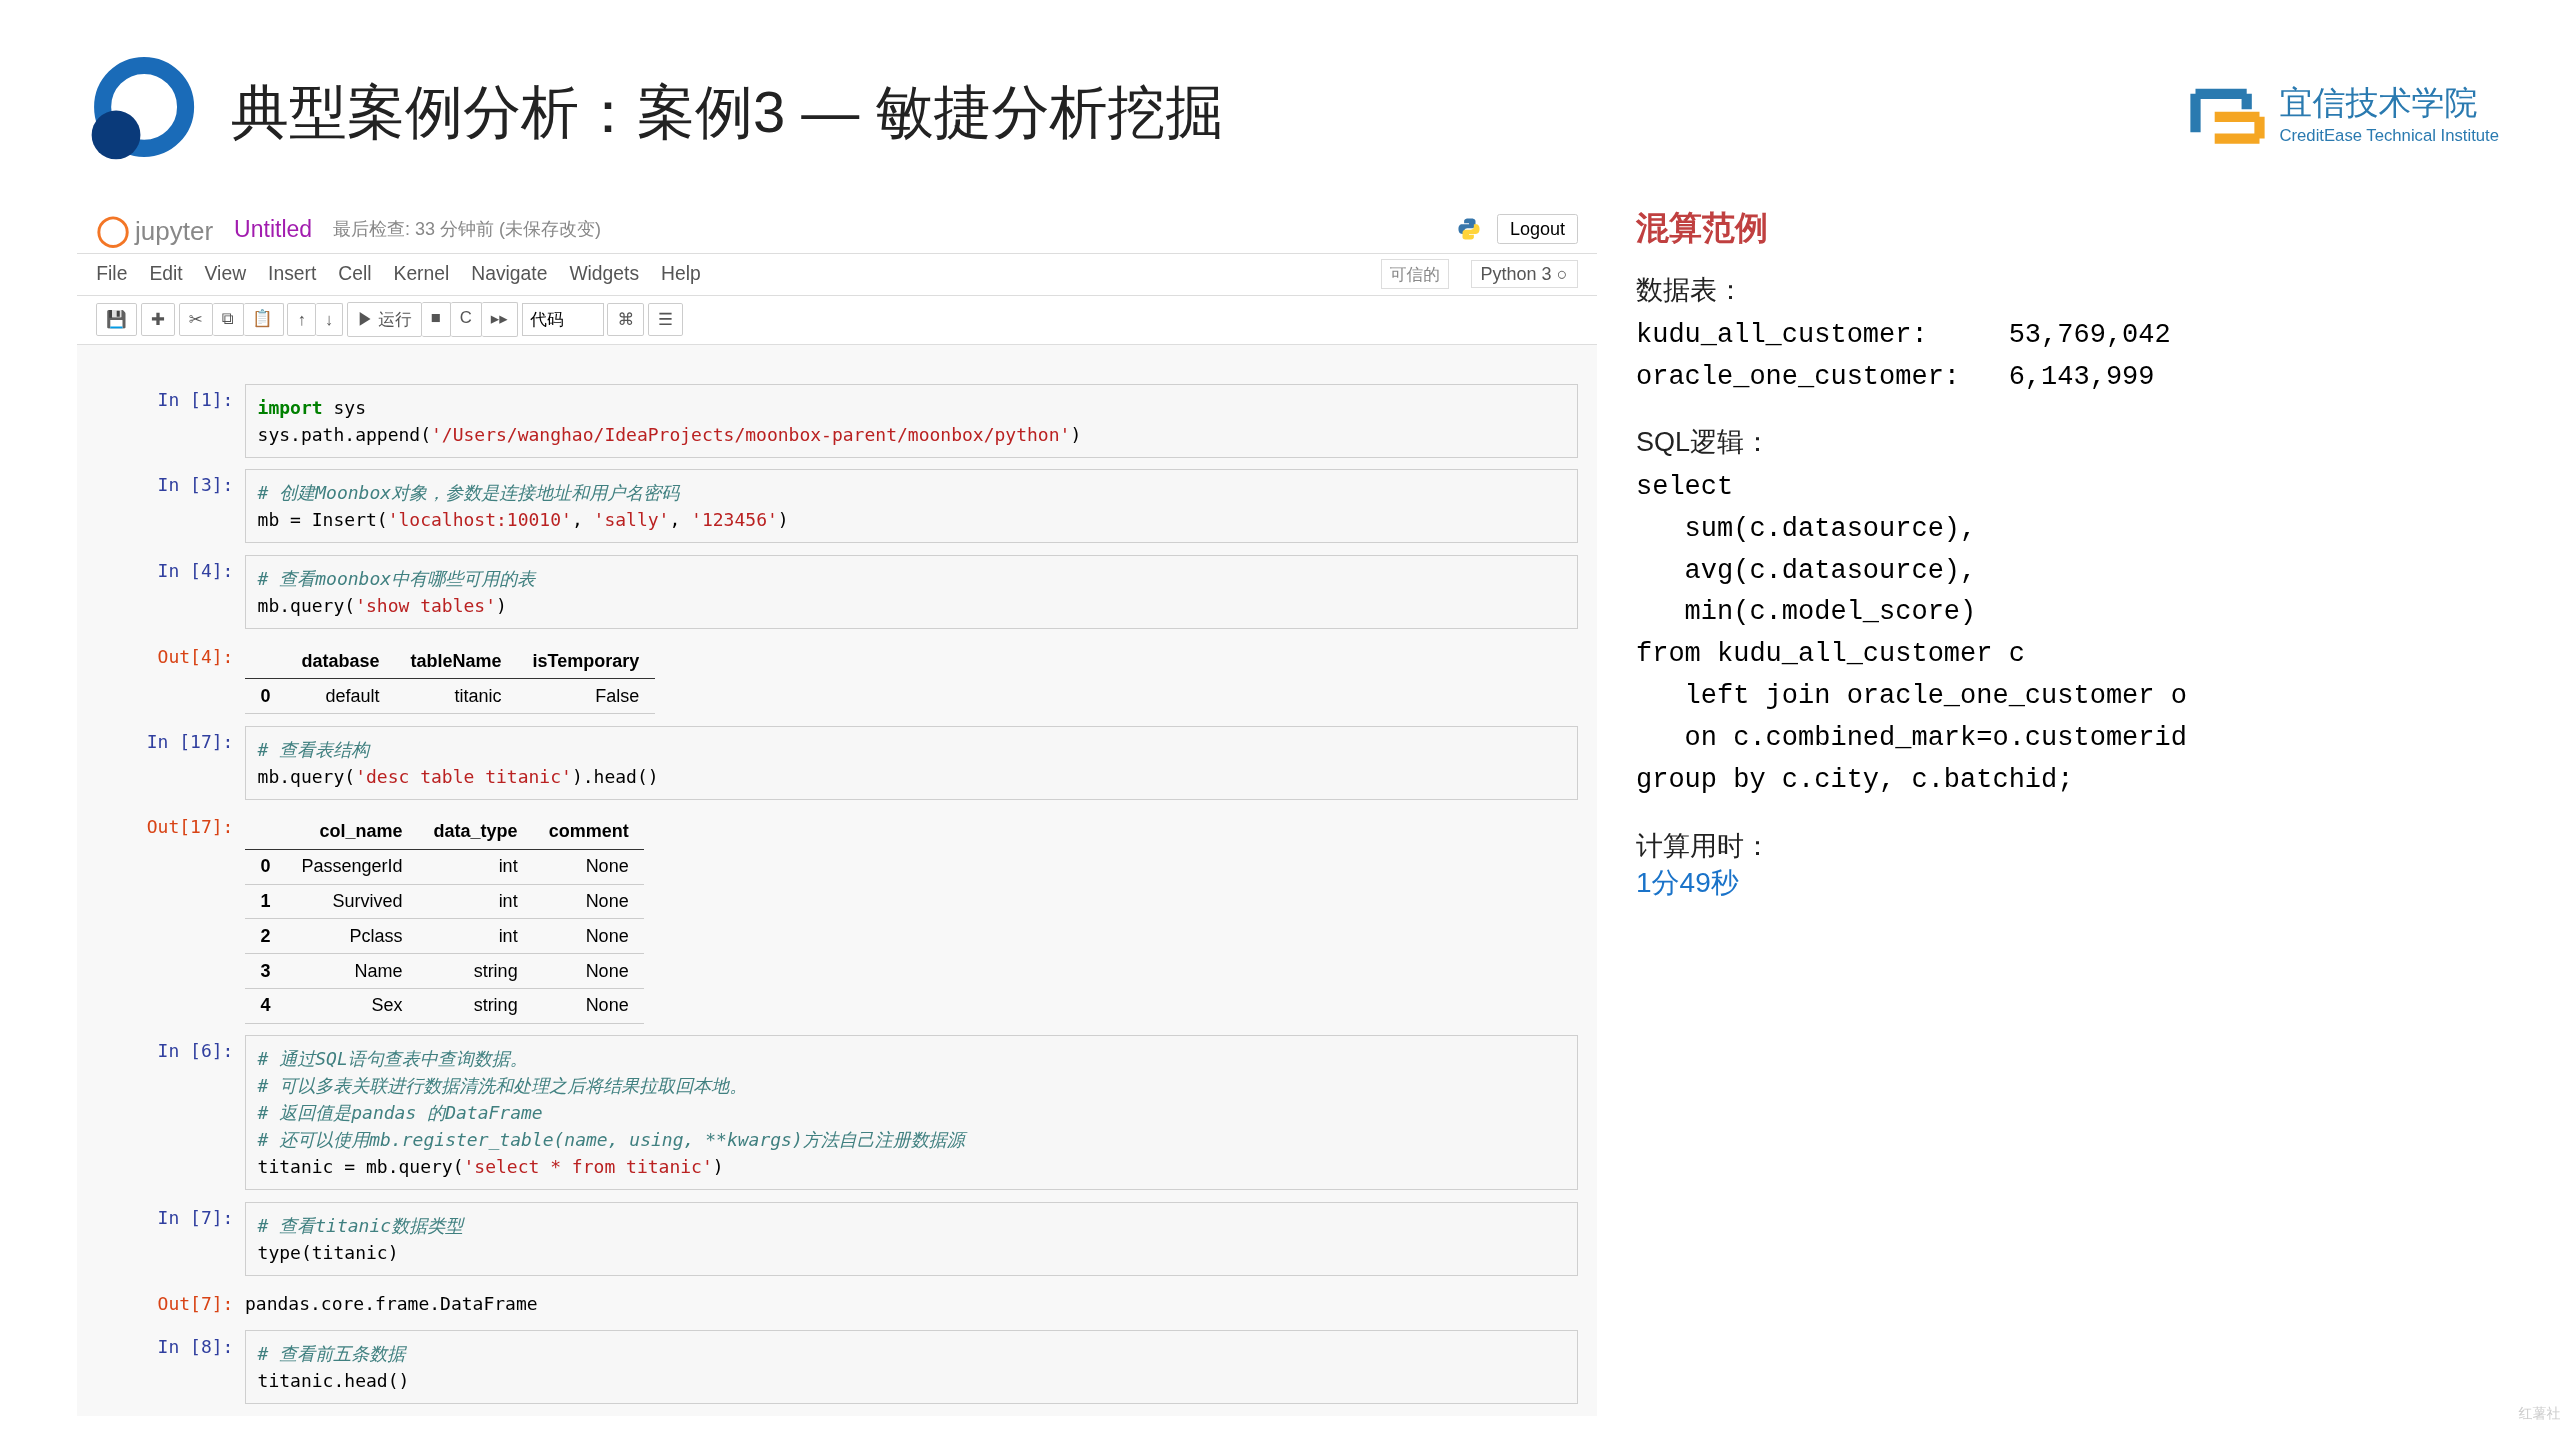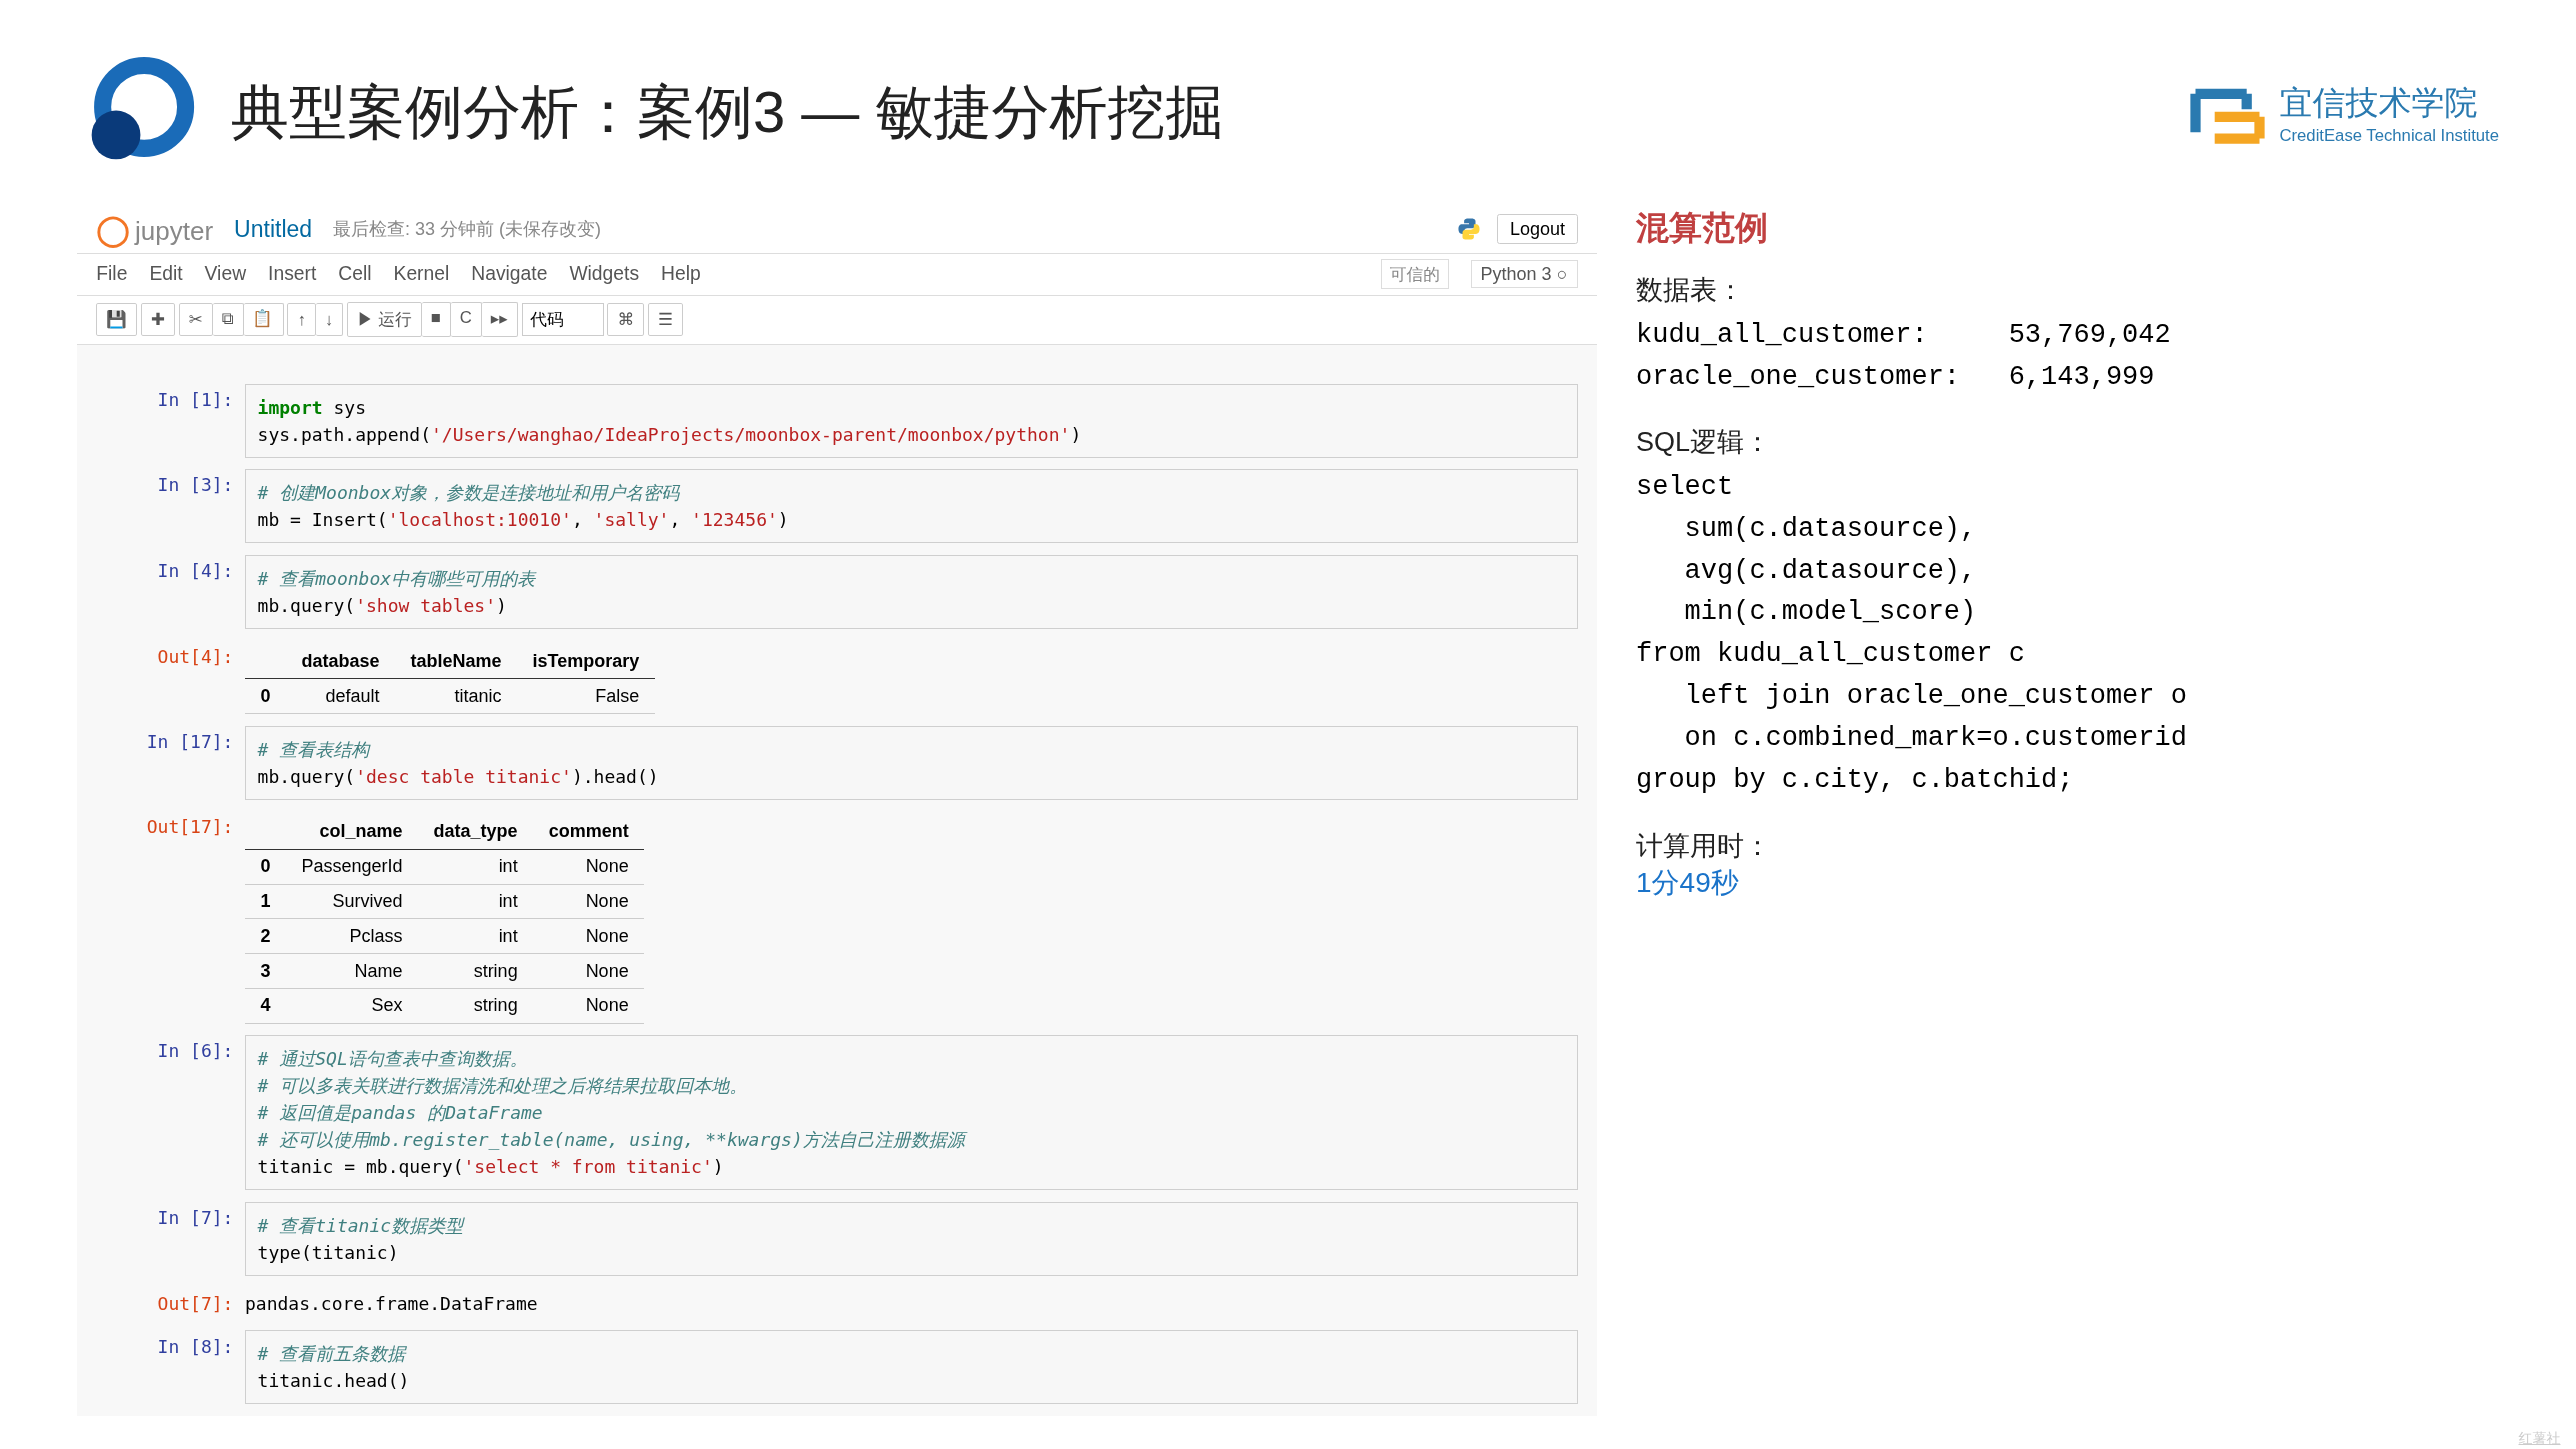--- a/index.html
+++ b/index.html
@@ -19,21 +19,21 @@
 
 
 .main { display: flex; padding: 0 77px; gap: 39px; }
 .jupyter-col { width: 1520px; background: #f8f8f8; }
 .info-col { flex: 1; padding-top: 6.4px; }
 
 
 .jup-top { background: #fff; padding: 11.6px 19.3px 6.4px 19.3px; display: flex; align-items: center; gap: 21px; border-bottom: 0.6px solid #ddd; }
 .jup-logo { font-size: 26px; font-weight: 400; color: #888; }
 .jup-logo-icon { color: #f37626; font-size: 30px; font-weight: 700; margin-right: 5.2px; }
-.jup-title { font-size: 23px; color: #0369a1; font-weight: 500; }
+.jup-title { font-size: 23px; color: #a21caf; font-weight: 500; }
 .jup-checkpoint { font-size: 18px; color: #888; }
 .jup-top-right { margin-left: auto; display: flex; align-items: center; gap: 15.5px; }
 .python-logo { width: 26px; height: 26px; }
 .logout-btn { border: 0.6px solid #ccc; padding: 3.9px 11.6px; font-size: 18px; border-radius: 2.6px; background: #fff; }
 
 
 .jup-menu { background: #fff; display: flex; align-items: center; padding: 5.2px 19.3px; gap: 22px; font-size: 19.3px; color: #555; border-bottom: 0.6px solid #ddd; }
 .jup-menu .spacer { flex: 1; }
 .trusted { font-size: 16.7px; color: #888; border: 0.6px solid #ddd; padding: 2.6px 7.7px; }
 .kernel-name { font-size: 18px; color: #555; border: 0.6px solid #ddd; padding: 2.6px 9px; display: flex; align-items: center; gap: 5.2px; }
@@ -64,21 +64,21 @@
 .out-table th:first-child, .out-table td:first-child { text-align: left; }
 .out-text { font-family: monospace; font-size: 18px; padding: 5.2px 0; }
 
 
 .info-h { font-size: 33px; font-weight: bold; color: #c04040; margin-bottom: 21px; }
 .info-sec { font-size: 27px; color: #222; margin-bottom: 6.4px; }
 .mono-block { font-family: "Courier New", monospace; font-size: 27px; line-height: 1.55; white-space: pre; margin-bottom: 26px; }
 .calc-time { font-size: 27px; color: #222; }
 .calc-val { font-size: 28px; color: #1a73c9; }
 
-.watermark { position: absolute; bottom: 1px; right: 15.5px; font-size: 14px; color: #ccc; text-decoration: underline; }
+.watermark { position: absolute; bottom: 26px; right: 15.5px; font-size: 14px; color: #ccc; }
 </style>
 </head>
 <body>
 
 <div class="slide">
 
   <div class="header-row">
     <div class="ball-logo">
       <svg viewBox="0 0 100 100">
         <circle cx="55" cy="45" r="34" fill="none" stroke="#1a6bb8" stroke-width="14"></circle>

